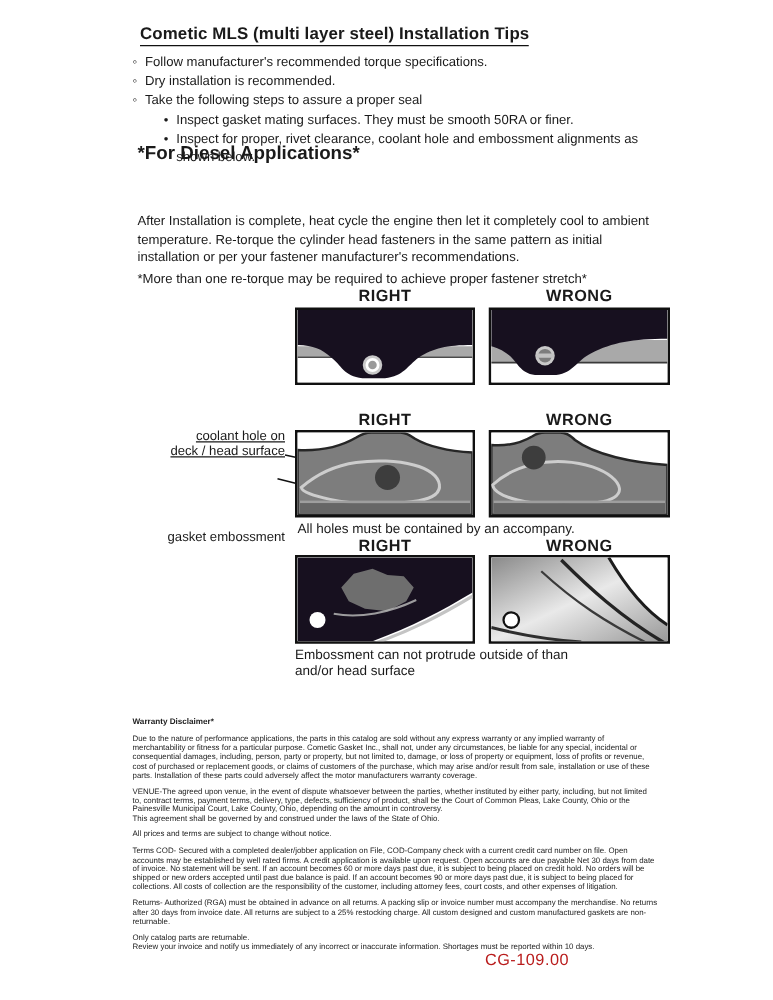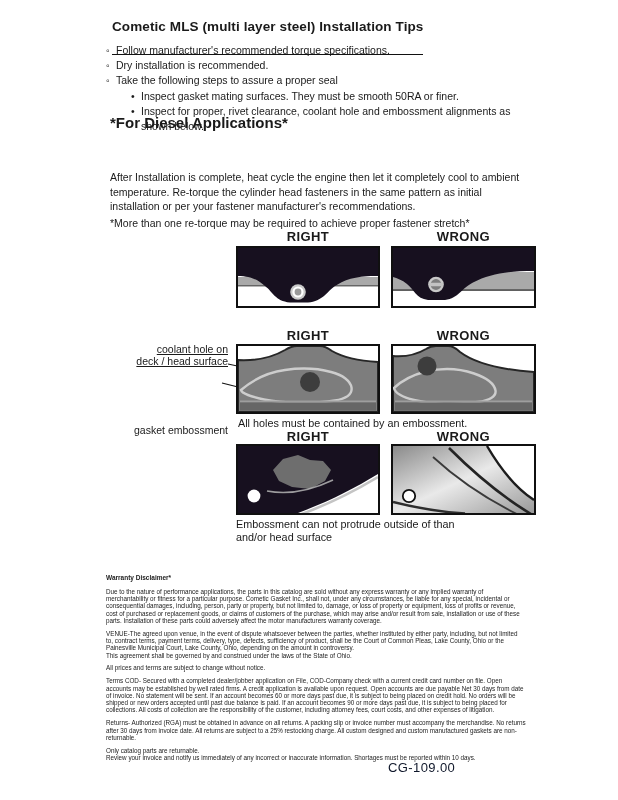--- a/index.html
+++ b/index.html
@@ -1,20 +1,20 @@
 <!DOCTYPE html>
 <html><head>
 <meta charset="utf-8">
 <style>
   html,body{margin:0;padding:0;background:#e9e9e9;}
   .page{position:relative;width:618px;height:800px;background:#ffffff;margin:0 auto;
         font-family:"Liberation Sans",sans-serif;color:#1a1a1a;overflow:hidden;}
 
   .title{position:absolute;left:112px;top:19px;font-size:13.5px;font-weight:bold;
-         letter-spacing:.1px;border-bottom:1.6px solid #111;padding-bottom:20px;}
+         letter-spacing:.1px;border-bottom:1.6px solid #111;padding-bottom:2px;}
 
   .bullets{position:absolute;left:106px;top:43px;width:432px;font-size:10.5px;line-height:15.2px;}
   .b{display:flex;}
   .b .m{width:10px;flex:0 0 10px;}
   .b.l2{padding-left:25px;}
 
   .diesel-heading{position:absolute;left:110px;top:114px;font-size:15px;font-weight:bold;}
   .bodyp{position:absolute;left:110px;width:414px;font-size:10.5px;line-height:14.6px;}
   .p1{top:134px;} .p2{top:170px;} .p3{top:216px;}
 
@@ -36,21 +36,21 @@
 
   .side-label{position:absolute;left:92px;width:136px;text-align:right;font-size:10.5px;line-height:12px;}
   .sl1{top:343px;text-decoration:underline;} .sl2{top:376px;margin-top:48px;}
 
   .pointer-lines{position:absolute;left:200px;top:340px;width:180px;height:62px;pointer-events:none;}
 
   .legal{position:absolute;left:106px;top:574px;width:420px;font-size:6.3px;line-height:7.3px;color:#222;}
   .legal .lh{font-weight:bold;margin-bottom:6.5px;font-size:6.5px;}
   .legal .lp{margin-bottom:5.5px;}
 
-  .page-num{position:absolute;left:388px;top:760px;font-size:13px;letter-spacing:.4px;color:#0f172a;}
+  .page-num{position:absolute;left:388px;top:760px;font-size:13px;letter-spacing:.4px;color:#b91c1c;}
 </style>
 </head>
 <body>
 
 <div class="page">
 
   <div class="title">Cometic MLS (multi layer steel) Installation Tips</div>
 
   <div class="bullets">
     <div class="b l1">
@@ -136,21 +136,21 @@
     <svg viewBox="0 0 141 66" preserveAspectRatio="none">
       <rect x="0" y="0" width="141" height="66" fill="#ffffff"></rect>
       <path d="M0,10 C13,11 23,9 33,3 C36,1 39,0 43,0 H55 C59,0 63,2 67,6 C83,18 113,24 141,26 V66 H0 Z" fill="#7d7d7d" stroke="#262626" stroke-width="2"></path>
       <path d="M1,42 C8,35.5 19,29 33,25.5 C50,21.5 68,23 81,27.5 C94,32 101.5,38.5 102.5,44.5 C103.5,50.5 96,54.5 85,56 C62,59 37,58 21,54 C9,51 2,47 1,42 Z" fill="none" stroke="#cdcdcd" stroke-width="2.4"></path>
       <circle cx="34" cy="20" r="9.5" fill="#3d3d3d"></circle>
       <rect x="2" y="54.5" width="137" height="2" fill="#9e9e9e"></rect>
       <rect x="2" y="56.5" width="137" height="8" fill="#666666"></rect>
     </svg>
   </div>
 
-  <div class="cap cap2">All holes must be contained by an embossment.</div>
+  <div class="cap cap2">All holes must be contained by an accompany.</div>
 
   <div class="dlabel dl-r row3">RIGHT</div>
   <div class="dlabel dl-w row3">WRONG</div>
 
   <div class="panel p3r">
     <svg viewBox="0 0 140 67" preserveAspectRatio="none">
       <rect x="0" y="0" width="140" height="67" fill="#ffffff"></rect>
       <path d="M0,0 H140 V28 C115,43 92,55 60,67 L0,67 Z" fill="#17101f"></path>
       <path d="M140,31 C115,46 93,57.5 61,69" fill="none" stroke="#c4c4c4" stroke-width="2.6"></path>
       <path d="M35,24 L45,13 L60,9 L72,14 L85,15 L93,24 L87,35 L72,43 L54,41 L41,35 Z" fill="#6e6e6e"></path>

